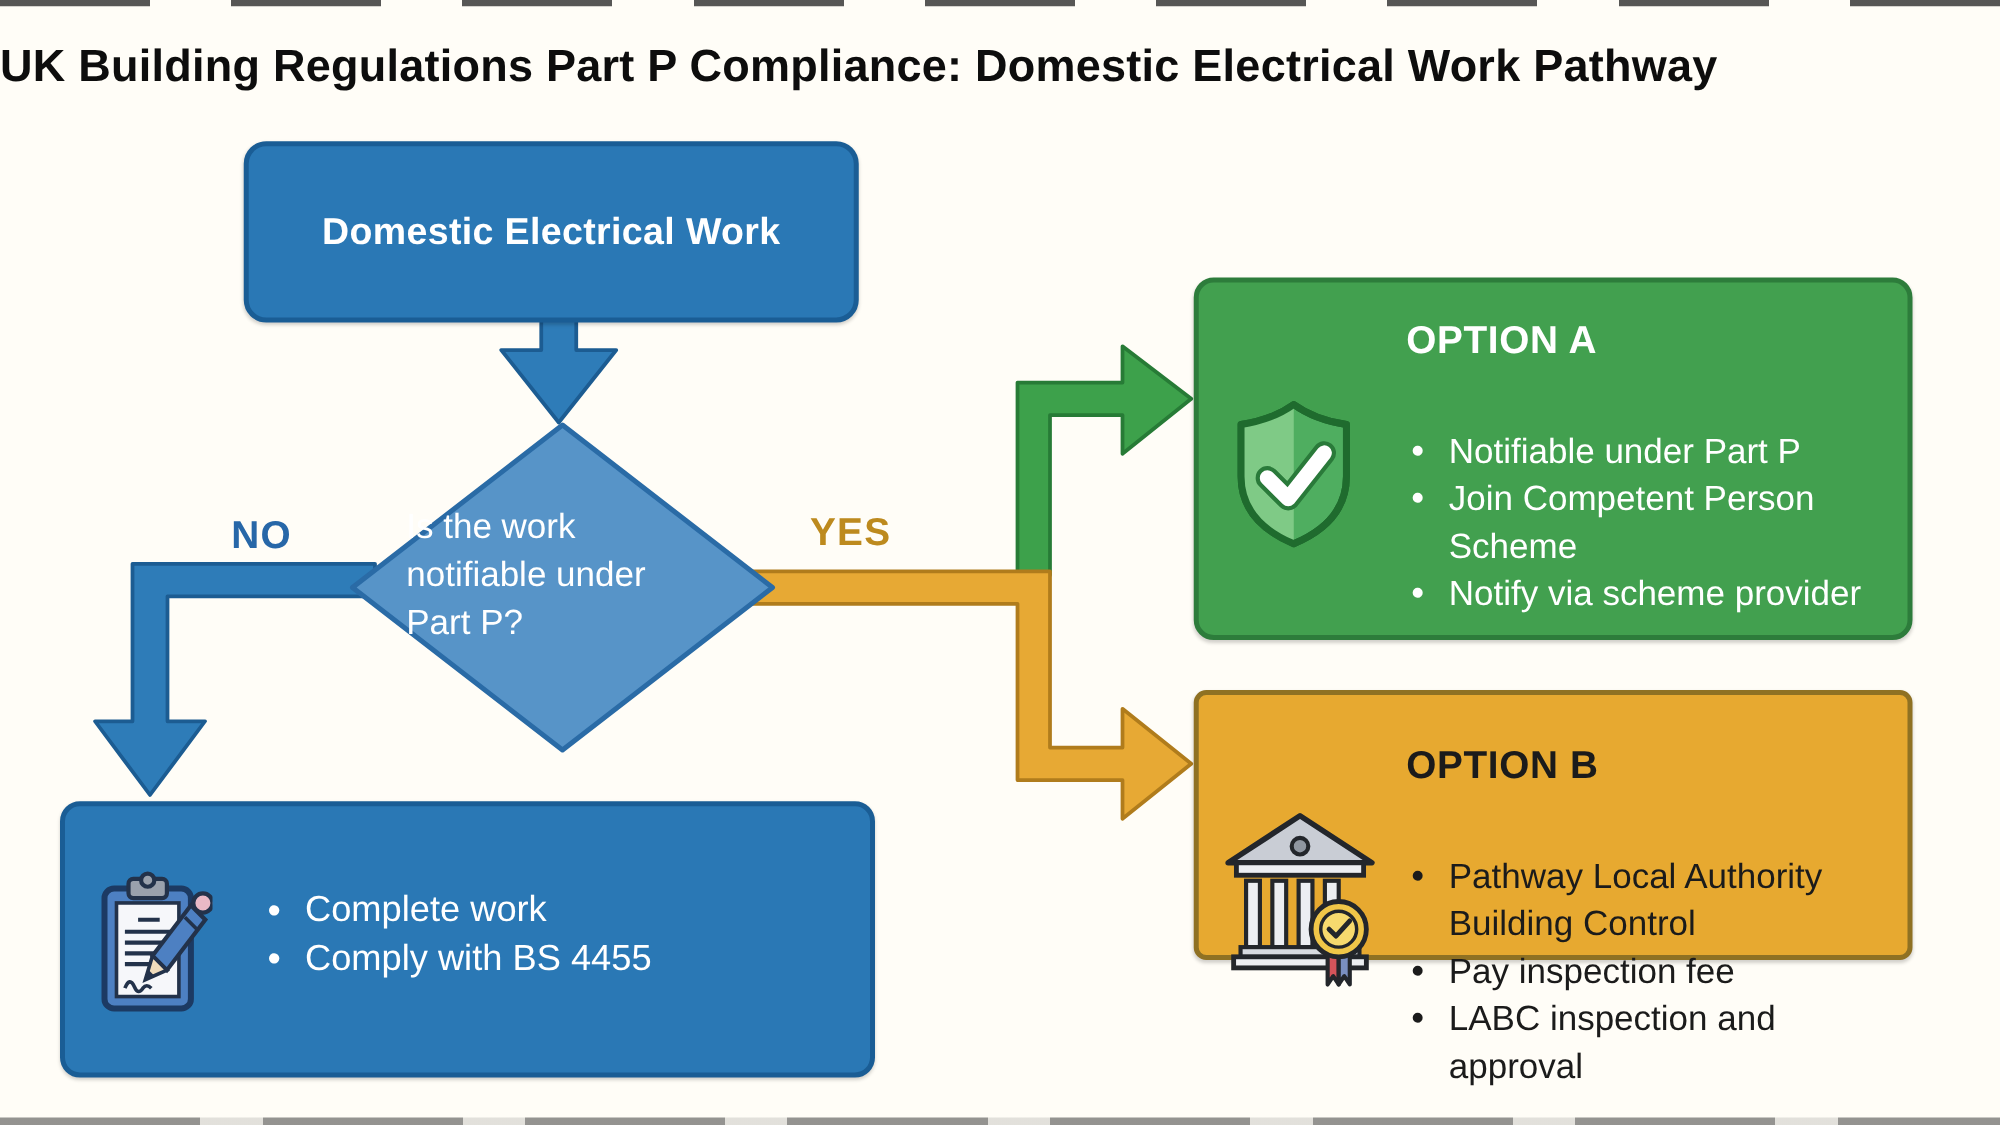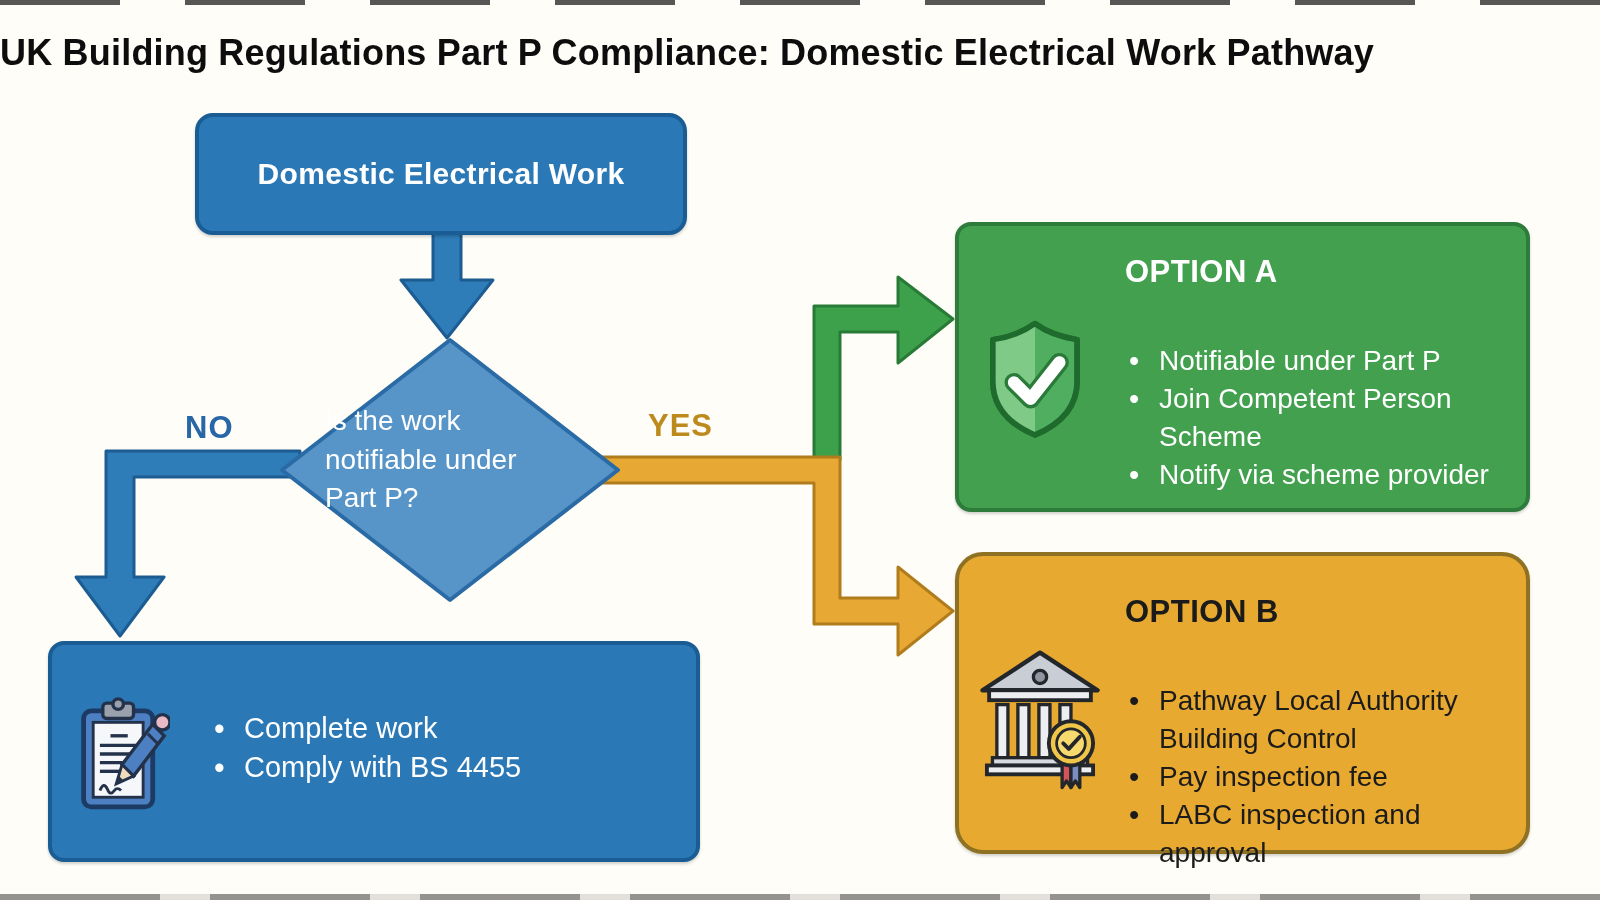--- a/index.html
+++ b/index.html
@@ -33,21 +33,21 @@
     letter-spacing:.2px;
   }
   svg.flow-canvas{position:absolute;left:0;top:0;z-index:1;}
   .flow-canvas .arrow-blue{fill:var(--arrow-blue);stroke:var(--arrow-blue-stroke);stroke-width:3;stroke-linejoin:round;}
   .flow-canvas .arrow-green{fill:var(--arrow-green);stroke:var(--arrow-green-stroke);stroke-width:3;stroke-linejoin:round;}
   .flow-canvas .arrow-amber{fill:var(--arrow-amber);stroke:var(--arrow-amber-stroke);stroke-width:3;stroke-linejoin:round;}
   .flow-canvas .diamond-shape{fill:var(--diamond-fill);stroke:var(--diamond-stroke);stroke-width:4;stroke-linejoin:round;}
 
   .node{position:absolute;z-index:2;border-radius:18px;}
   .node-start{
-    left:195px;top:113px;width:492px;height:122px;
+    left:195px;top:113px;width:492px;height:145px;
     background:var(--blue-fill);border:4px solid var(--blue-stroke);
     display:flex;align-items:center;justify-content:center;
     color:var(--text-light);font-size:30px;font-weight:700;letter-spacing:.3px;
     box-shadow:0 2px 3px rgba(0,0,0,.18);
     text-align:right;
   }
   .decision-label{
     position:absolute;z-index:3;left:325px;top:402px;width:250px;
     color:var(--text-light);
     font-size:28px;line-height:1.38;font-weight:400;
@@ -60,22 +60,22 @@
     left:48px;top:641px;width:652px;height:221px;
     background:var(--blue-fill);border:4px solid var(--blue-stroke);border-radius:16px;
     color:var(--text-light);box-shadow:0 2px 3px rgba(0,0,0,.18);
   }
   .node-option-a{
     left:955px;top:222px;width:575px;height:290px;
     background:var(--green-fill);border:4px solid var(--green-stroke);border-radius:16px;
     color:var(--text-light);box-shadow:0 2px 3px rgba(0,0,0,.18);
   }
   .node-option-b{
-    left:955px;top:552px;width:575px;height:302px;
-    background:var(--amber-fill);border:4px solid var(--amber-stroke);border-radius:28px;
+    left:955px;top:552px;width:575px;height:216px;
+    background:var(--amber-fill);border:4px solid var(--amber-stroke);border-radius:10px;
     color:var(--text-dark);box-shadow:0 2px 3px rgba(0,0,0,.18);
   }
   .option-heading{position:absolute;left:166px;top:28px;font-size:31px;font-weight:700;letter-spacing:.5px;}
   .node-option-b .option-heading{top:38px;}
   ul.bullets{list-style:none;position:absolute;margin-top:40px;}
   ul.bullets li{
     position:relative;padding-left:34px;line-height:1.36;
   }
   ul.bullets li::before{
     content:"\2022";position:absolute;left:4px;top:-1px;font-size:1.05em;

